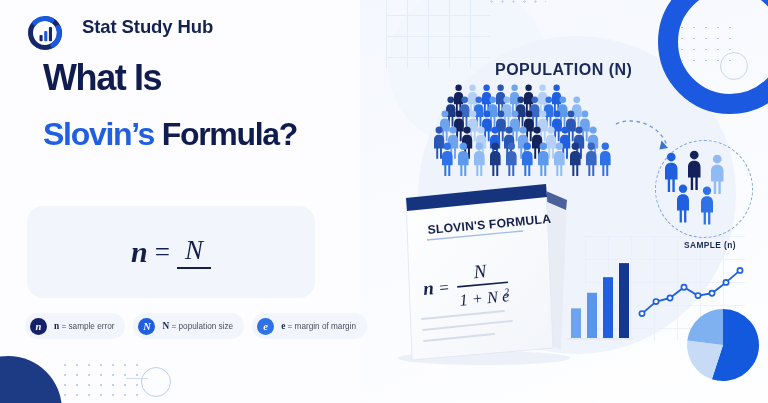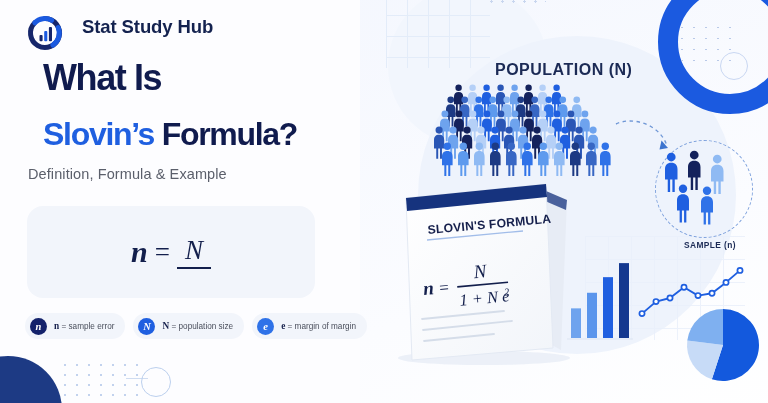--- a/index.html
+++ b/index.html
@@ -189,21 +189,20 @@
         <rect x="20.9" y="11" width="3.1" height="14.2" rx="1" fill="#16266b"></rect>
       </svg>
     </div>
     <div class="brand">Stat Study Hub</div>
   </div>
 
   <div class="title1">What Is</div>
   <div class="title2">
     <span class="hl">Slovin’s</span><span class="nv"> Formula?</span>
   </div>
-  <div class="subtitle">Definition, Formula &amp; Example</div>
 
   <div class="formula-card">
     <div class="eq">
       <span class="lhs">n</span>
       <span class="eqs">=</span>
       <span class="frac">
         <span class="num">N</span>
         <span class="bar"></span>
       </span>
     </div>

